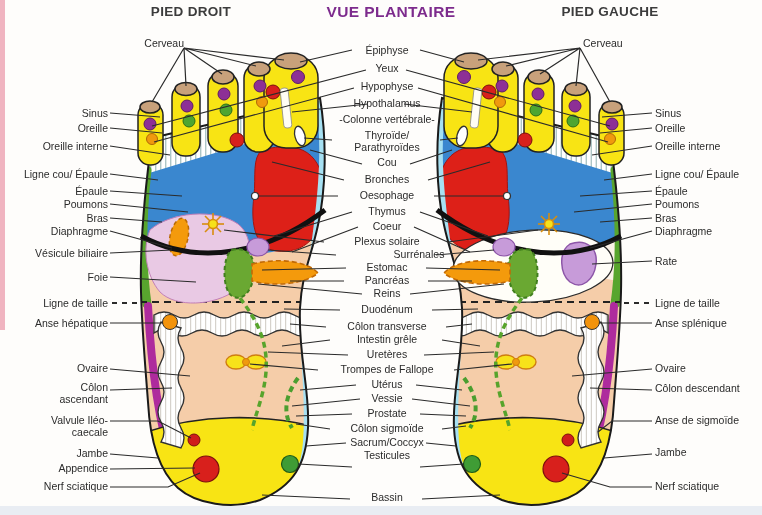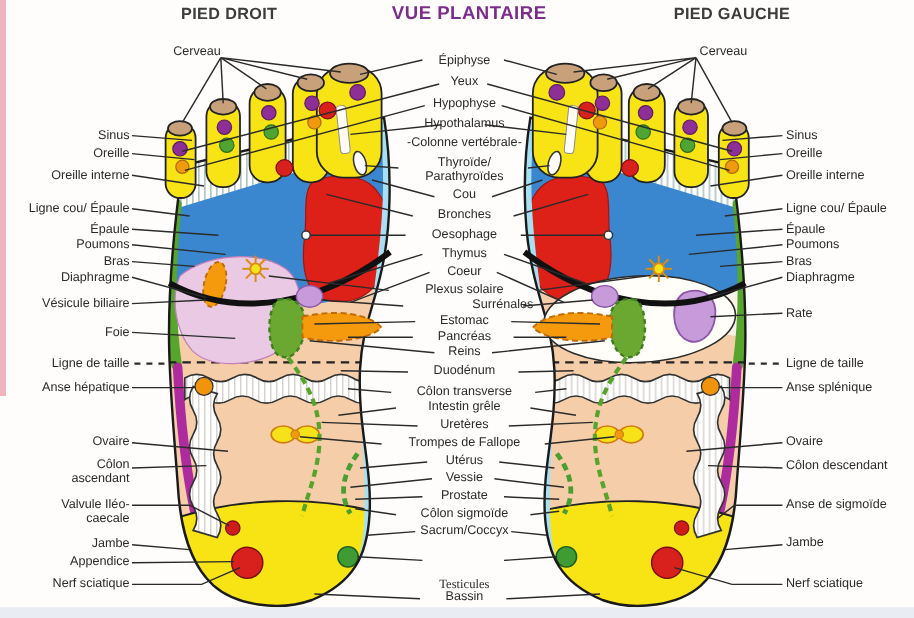--- a/index.html
+++ b/index.html
@@ -251,21 +251,21 @@
 <div class="lbl lbl-c" style="top:303px;text-align:center;">Duodénum</div>
 <div class="lbl lbl-c" style="top:320px;">Côlon transverse</div>
 <div class="lbl lbl-c" style="top:333px;">Intestin grêle</div>
 <div class="lbl lbl-c" style="top:348px;">Uretères</div>
 <div class="lbl lbl-c" style="top:363px;">Trompes de Fallope</div>
 <div class="lbl lbl-c" style="top:378px;">Utérus</div>
 <div class="lbl lbl-c" style="top:392px;">Vessie</div>
 <div class="lbl lbl-c" style="top:407px;">Prostate</div>
 <div class="lbl lbl-c" style="top:422px;">Côlon sigmoïde</div>
 <div class="lbl lbl-c" style="top:436px;">Sacrum/Coccyx</div>
-<div class="lbl lbl-c" style="top:482px;font-family:Liberation Serif, serif;">Testicules</div>
+<div class="lbl lbl-c" style="top:449px;">Testicules</div>
 <div class="lbl lbl-c" style="top:491px;">Bassin</div>
 
 <div class="lbl" style="left:583px;top:37px;">Cerveau</div>
 <div class="lbl lbl-r" style="top:107px;">Sinus</div>
 <div class="lbl lbl-r" style="top:122px;">Oreille</div>
 <div class="lbl lbl-r" style="top:140px;">Oreille interne</div>
 <div class="lbl lbl-r" style="top:168px;">Ligne cou/ Épaule</div>
 <div class="lbl lbl-r" style="top:185px;">Épaule</div>
 <div class="lbl lbl-r" style="top:198px;">Poumons</div>
 <div class="lbl lbl-r" style="top:212px;">Bras</div>

